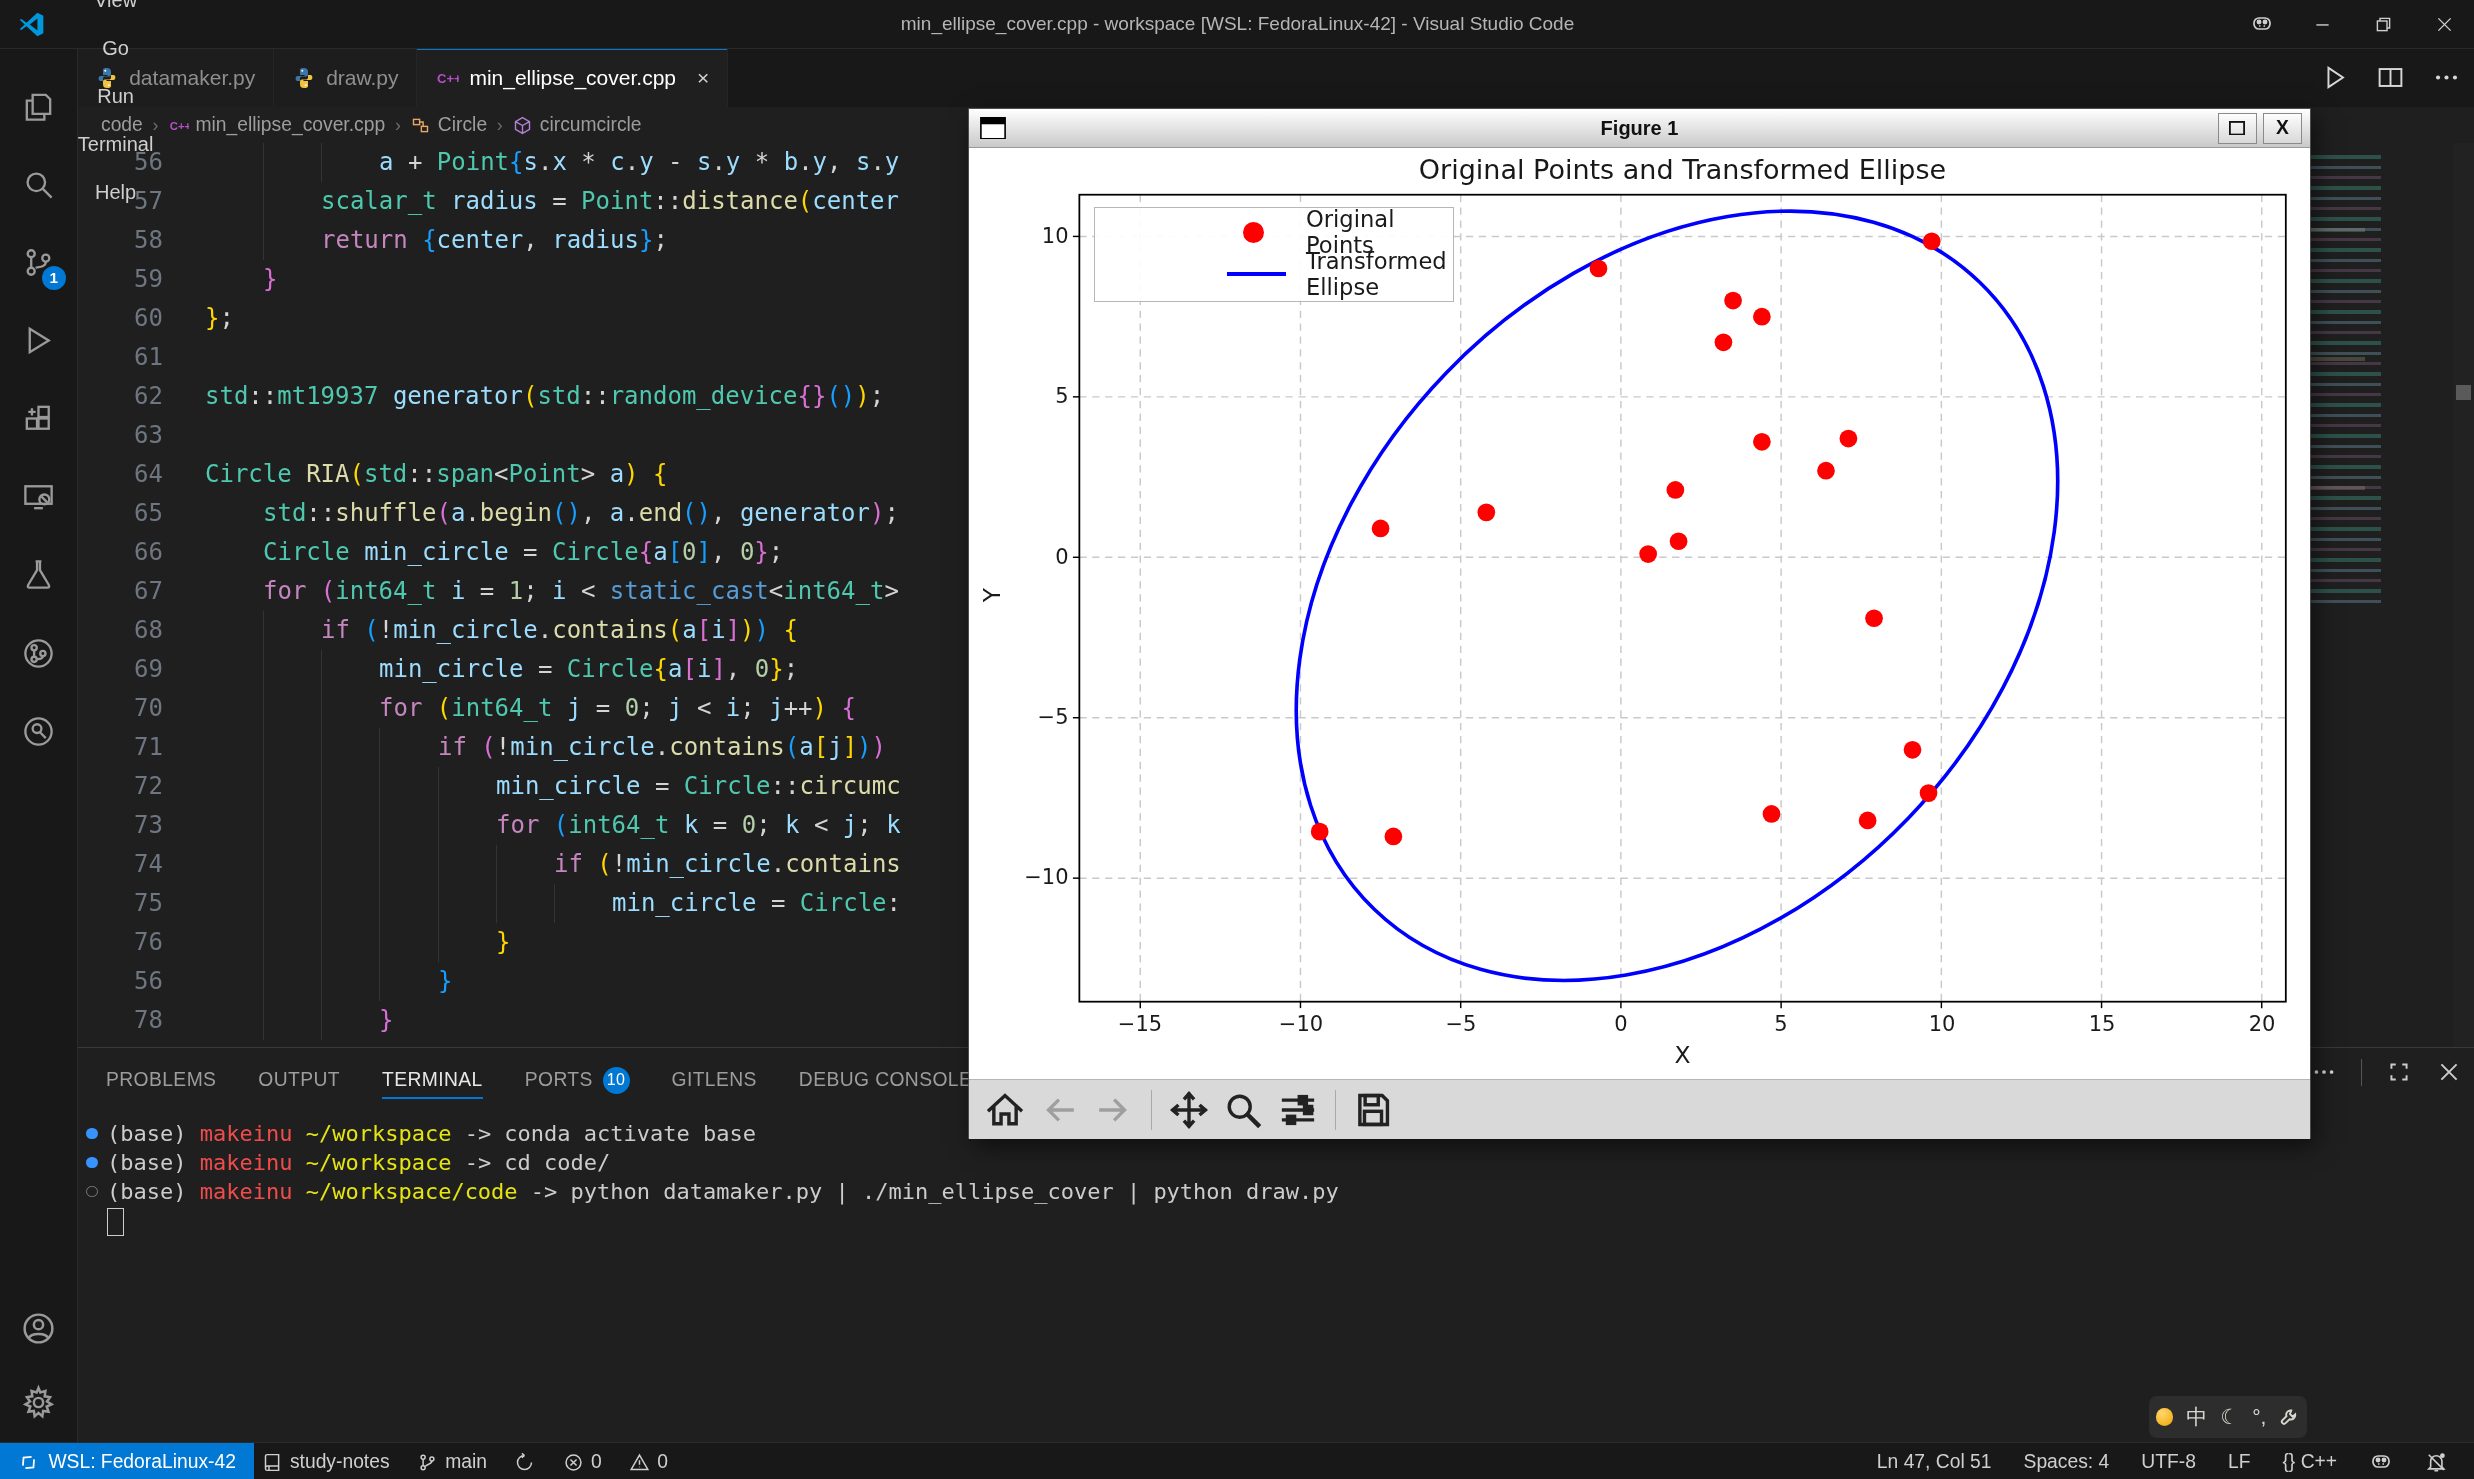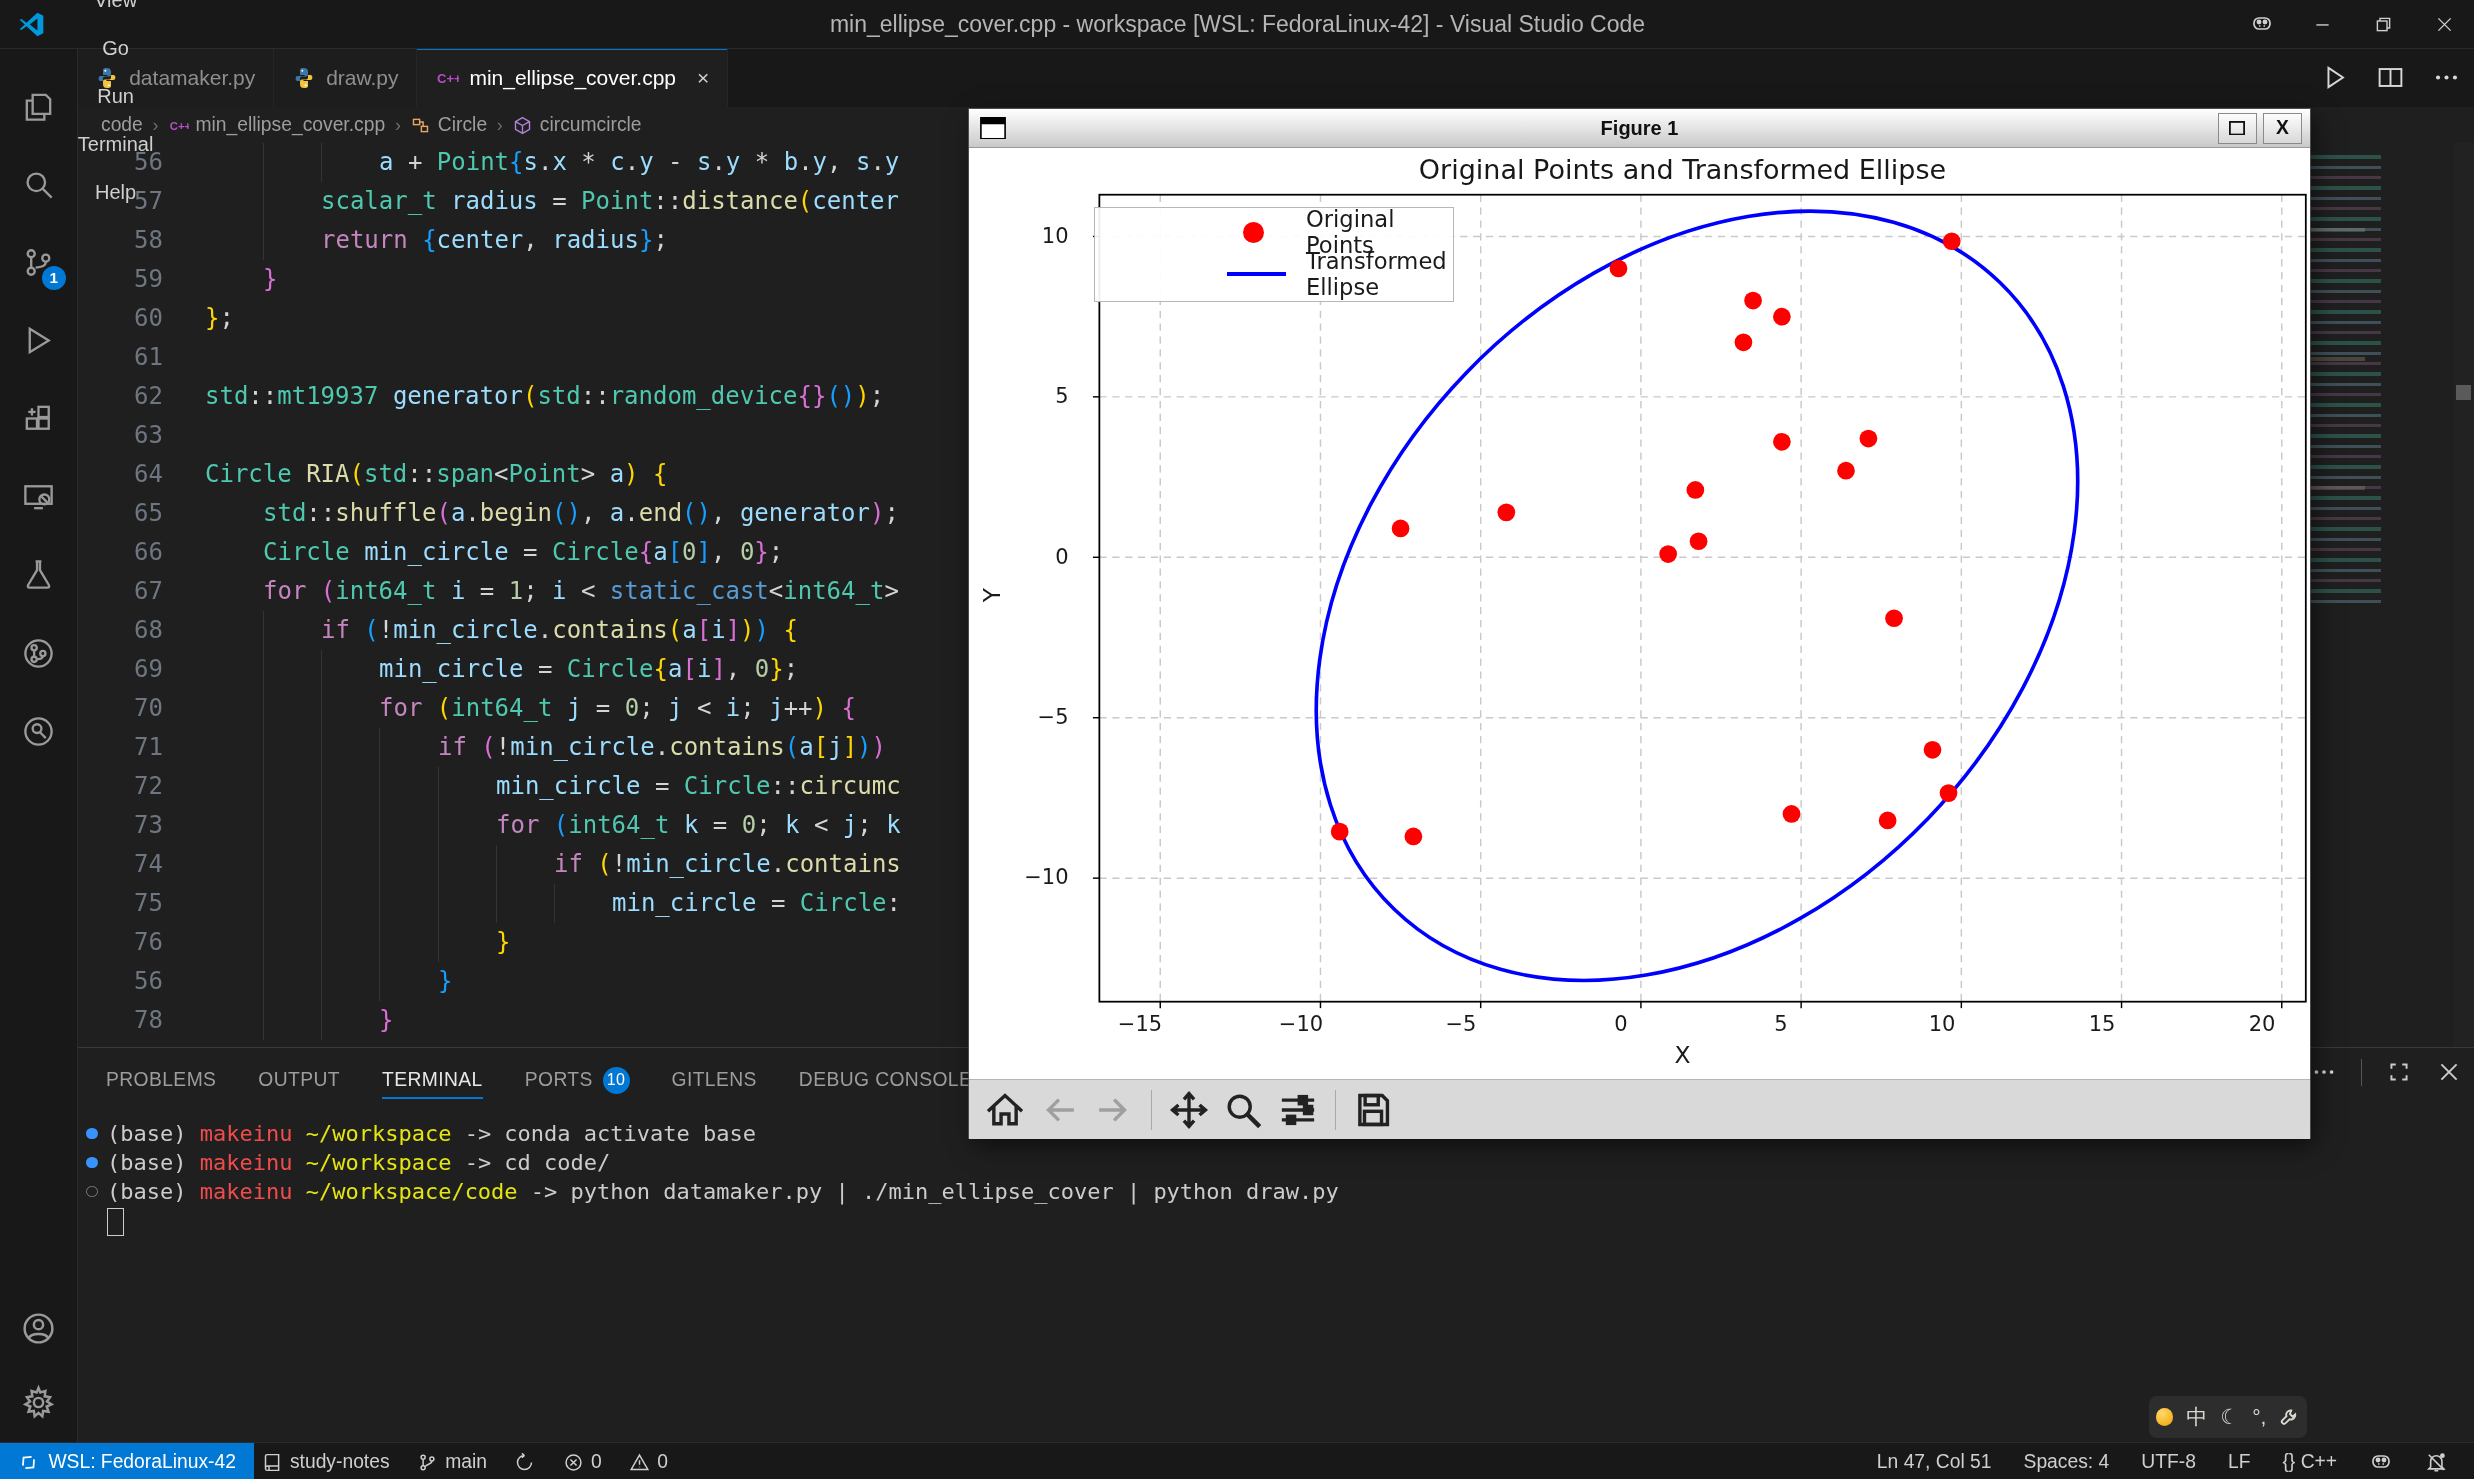--- a/index.html
+++ b/index.html
@@ -4,21 +4,21 @@
 <style>
   html,body{margin:0;padding:0;background:#000;}
   #root{position:relative;width:2475px;height:1480px;background:#1f1f1f;
         font-family:"Liberation Sans",sans-serif;overflow:hidden;color:#ccc;}
   
   .titlebar{position:absolute;left:0;top:0;width:2475px;height:48px;background:#181818;
             border-bottom:0.8px solid #2a2a2a;display:flex;align-items:center;z-index:5;}
   .vscode-logo{width:27px;height:27px;margin:0 14.5px 0 17.7px;flex:none;}
   .menubar{display:flex;align-items:center;flex-direction:column;}
   .menu-item{padding:0 15.3px;font-size:20px;color:#cfcfcf;line-height:48px;cursor:default;}
-  .win-title{position:absolute;left:50%;transform:translateX(-50%);font-size:23px;color:#b5b5b5;white-space:nowrap;}
+  .win-title{position:absolute;left:50%;transform:translateX(-50%);font-size:19px;color:#b5b5b5;white-space:nowrap;}
   .titlebar-right{margin-left:auto;display:flex;align-items:center;height:100%;}
   .tbar-btn{width:61px;height:100%;display:flex;align-items:center;justify-content:center;color:#cfcfcf;font-size:21px;}
   
   .activitybar{position:absolute;left:0;top:48px;width:77px;height:1394px;background:#181818;
                border-right:0.8px solid #2a2a2a;z-index:4;}
   .act-item{position:absolute;left:0;width:77px;height:71px;display:flex;align-items:center;justify-content:center;}
   .act-badge{position:absolute;right:11.3px;bottom:8px;min-width:24px;height:24px;border-radius:12px;background:#0078d4;
              color:#fff;font-size:15.3px;display:flex;align-items:center;justify-content:center;font-weight:bold;}
   
   .tabstrip{position:absolute;left:77px;top:48px;right:0;height:59px;background:#181818;display:flex;z-index:3;}
@@ -78,21 +78,21 @@
   
   .figwin{position:absolute;left:969px;top:109px;width:1341px;height:1029px;z-index:50;
           background:#fff;box-shadow:0 0 0 0.8px #5a5a5a,4.8px 8px 22.6px rgba(0,0,0,.55);}
   .figtitle{position:relative;height:38px;background:linear-gradient(#ffffff,#c9c9c9);border-bottom:0.8px solid #9a9a9a;
             display:flex;align-items:center;}
   .figtitle .ft-text{position:absolute;left:50%;transform:translateX(-50%);font-weight:bold;font-size:20px;color:#111;}
   .ft-iconbox{margin-left:11.3px;display:flex;}
   .ft-btns{margin-left:auto;display:flex;gap:6.4px;padding-right:8px;}
   .ft-btn{width:37px;height:29px;border:0.8px solid #8a8a8a;background:linear-gradient(#fdfdfd,#d8d8d8);
           display:flex;align-items:center;justify-content:center;font-size:19.3px;color:#111;font-weight:bold;}
-  .figcanvas{position:relative;width:1068px;height:931px;background:#fff;font-family:"DejaVu Sans",sans-serif;padding-left:20px;}
+  .figcanvas{position:relative;width:1068px;height:931px;background:#fff;font-family:"DejaVu Sans",sans-serif;}
   .fig-chart-title{position:absolute;left:110px;width:1207px;top:6.4px;text-align:center;font-size:27px;color:#181818;}
   .xticklab{position:absolute;transform:translateX(-50%);font-size:21px;color:#1a1a1a;}
   .yticklab{position:absolute;width:81px;text-align:right;font-size:21px;color:#1a1a1a;}
   .xlabel{position:absolute;left:110px;width:1207px;top:893px;text-align:center;font-size:23.4px;color:#1a1a1a;}
   .ylabel{position:absolute;left:-17.7px;top:433px;width:81px;text-align:center;transform:rotate(-90deg);
           font-size:23.4px;color:#1a1a1a;}
   .legend{position:absolute;left:125px;top:59px;width:358px;height:93px;background:rgba(255,255,255,.92);
           border:1.6px solid #b7b7b7;border-radius:0;}
   .leg-row{position:absolute;left:0;width:100%;height:42px;display:flex;align-items:center;}
   .leg-marker{position:absolute;left:148px;width:21px;height:21px;border-radius:50%;background:#ff0000;}

